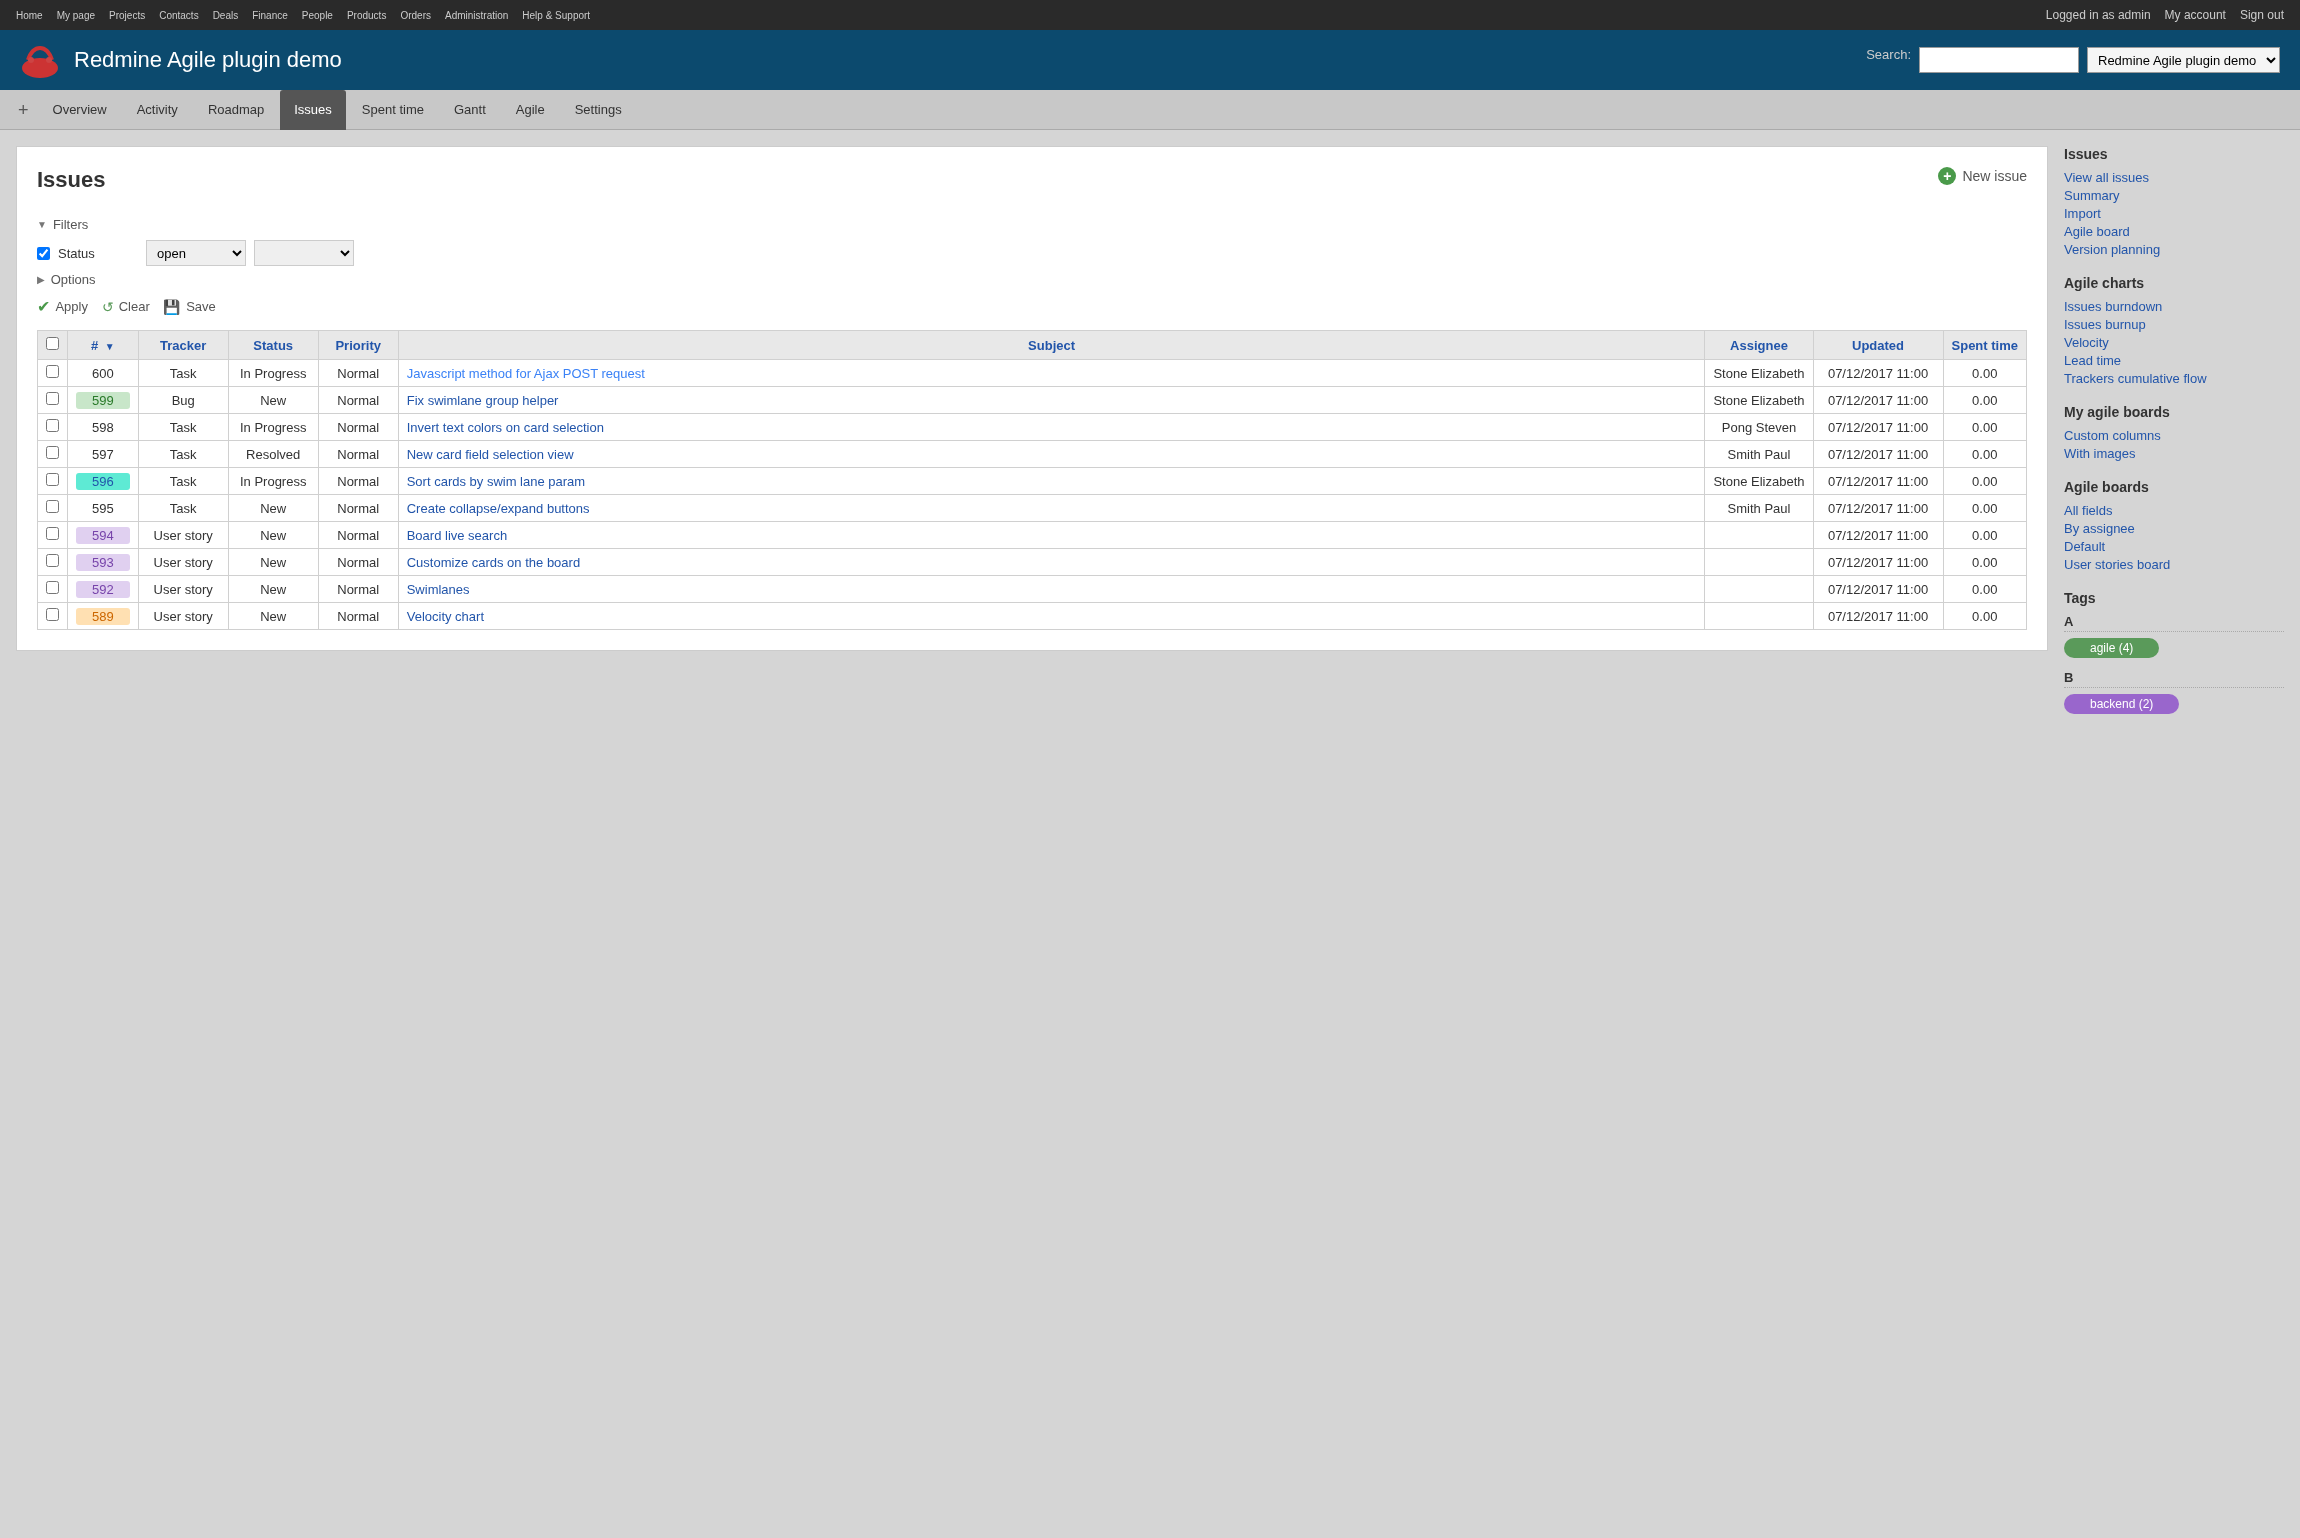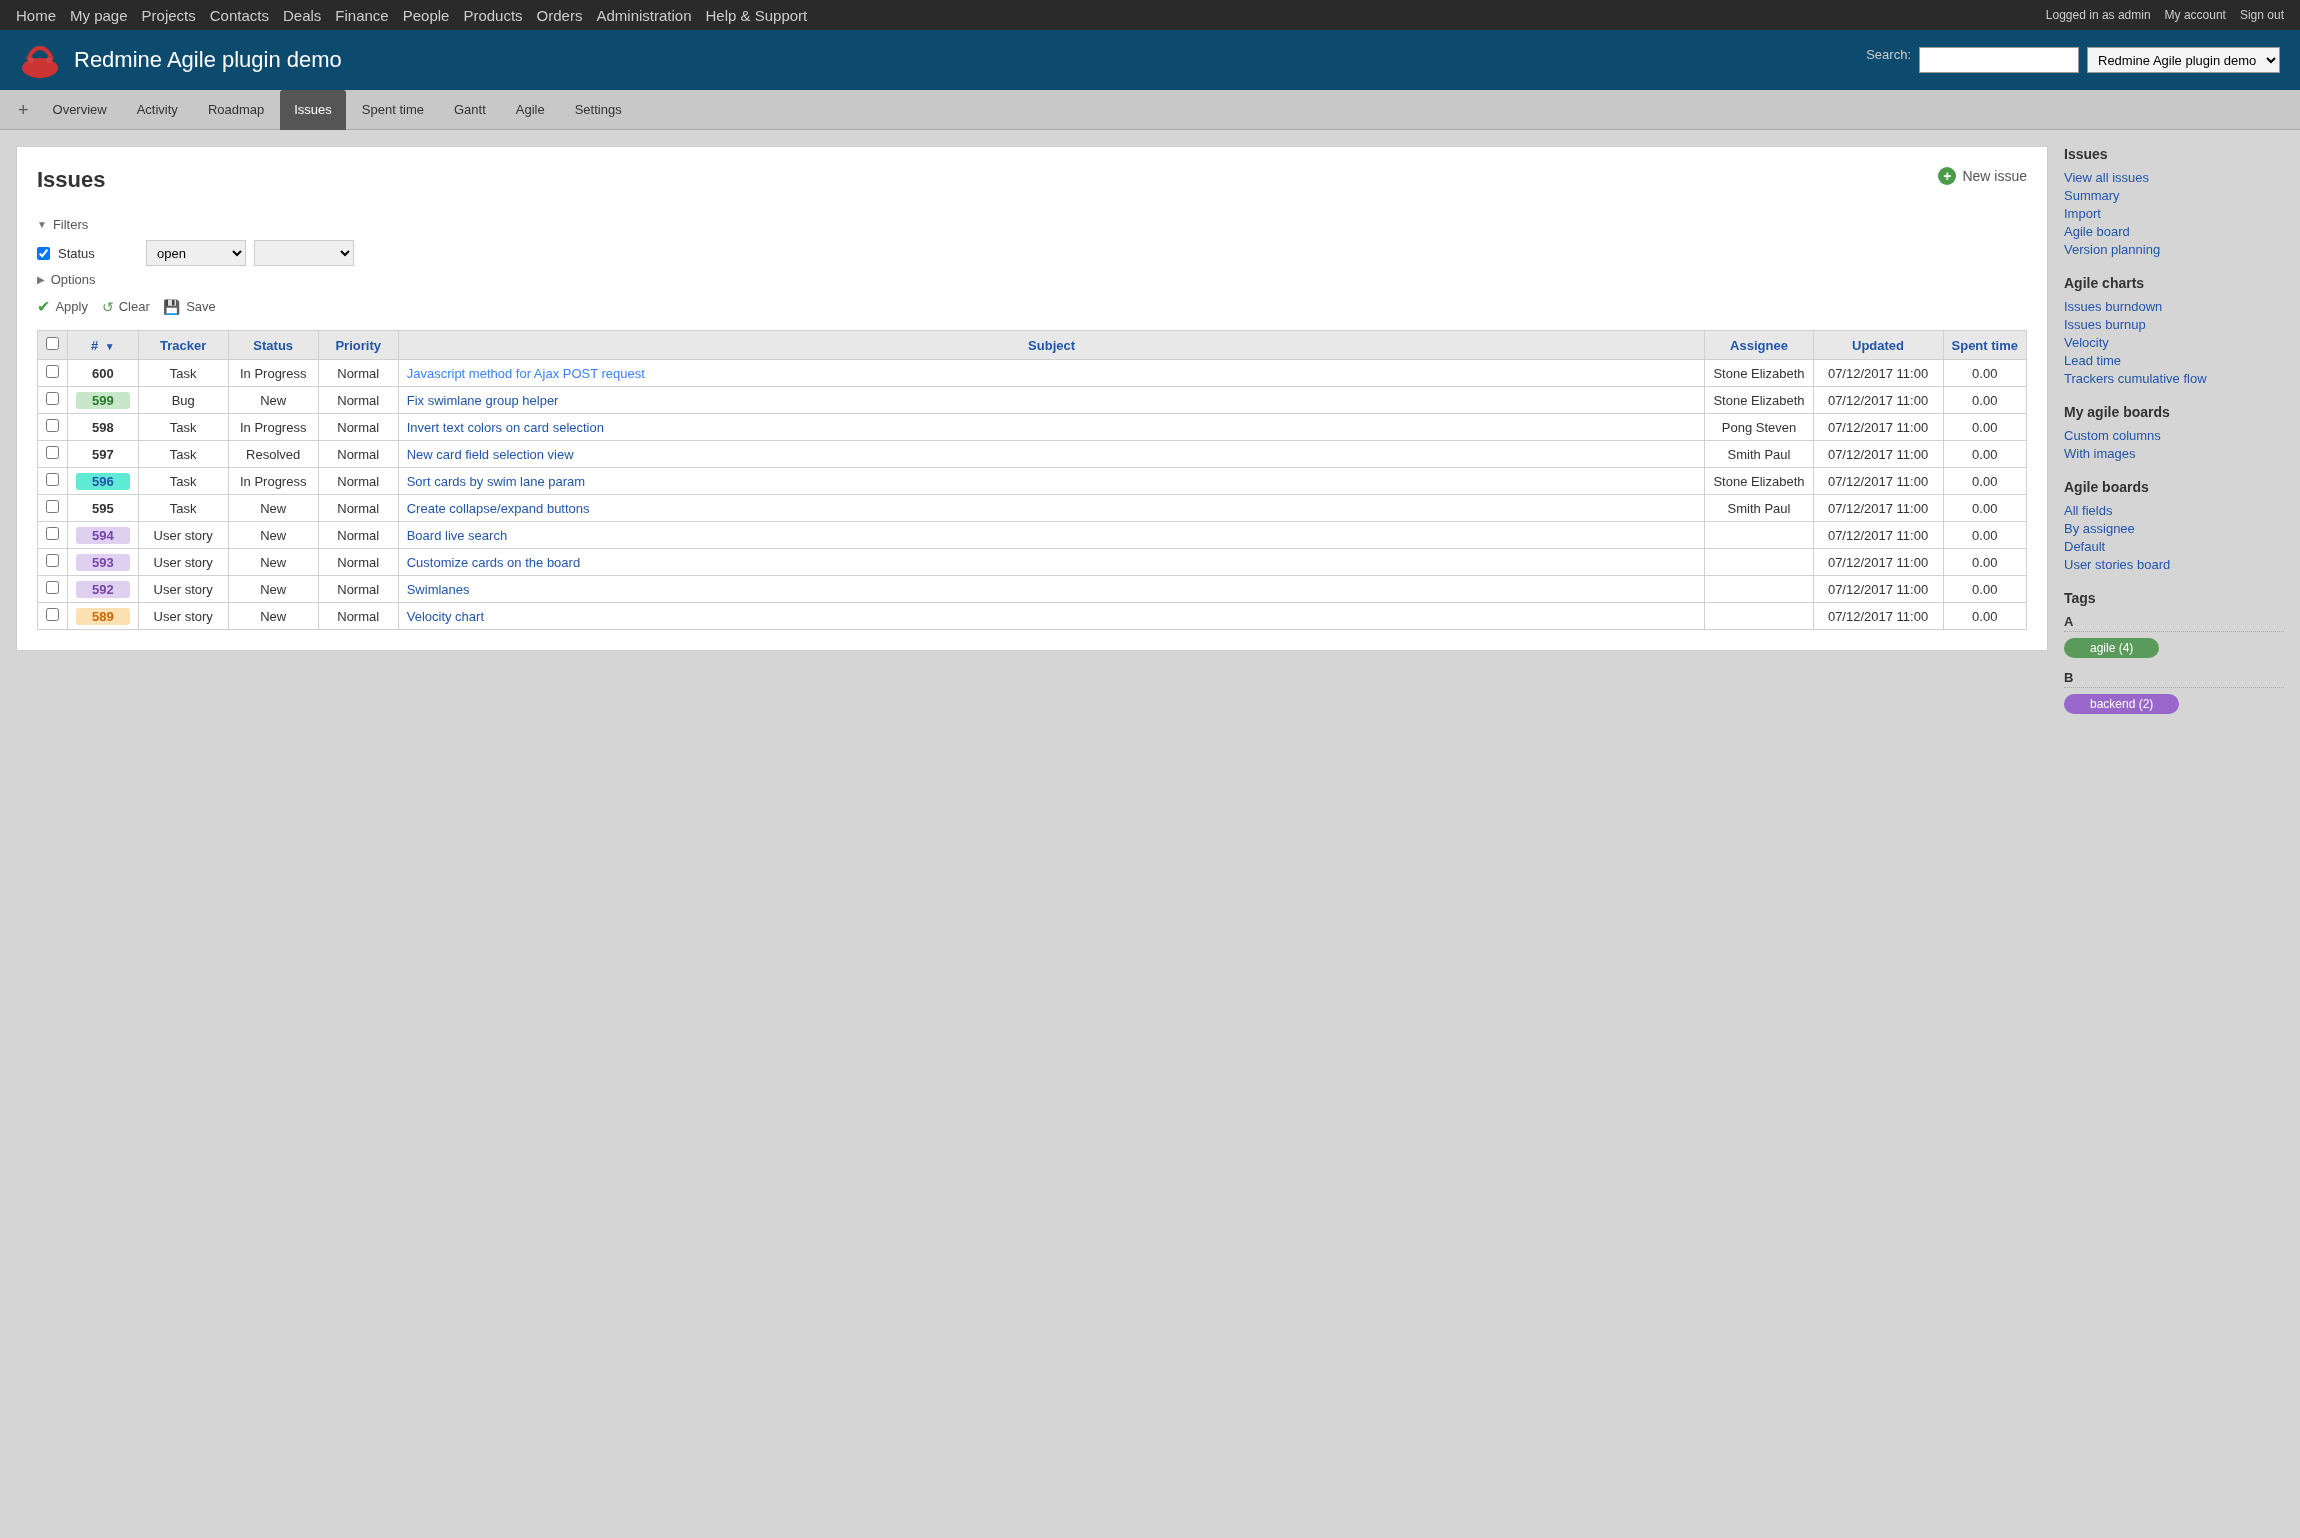--- a/index.html
+++ b/index.html
@@ -9,21 +9,21 @@
     #top-nav {
       background: #2a2a2a;
       color: #ccc;
       display: flex;
       justify-content: space-between;
       align-items: center;
       padding: 0 16px;
       height: 30px;
     }
     #top-nav .nav-links { display: flex; gap: 14px; }
-    #top-nav .nav-links a { color: #ccc; text-decoration: none; font-size: 15px; cursor: pointer; text-align: center; }
+    #top-nav .nav-links a { color: #ccc; text-decoration: none; font-size: 10px; cursor: pointer; text-align: center; }
     #top-nav .user-links { display: flex; gap: 14px; font-size: 12px; color: #ccc; padding-left: 45px; }
     #top-nav .user-links span { cursor: pointer; }
 
     
     #header {
       background: #0c4a6e;
       padding: 10px 20px;
       display: flex;
       align-items: center;
       justify-content: space-between;
@@ -219,21 +219,21 @@
     .issues-table th .sort-arrow { font-size: 10px; margin-left: 3px; }
     .issues-table td {
       border: 1px solid #d0d0d0;
       padding: 5px 8px;
       text-align: center;
       vertical-align: middle;
     }
     .issues-table td.subject-col { text-align: left; }
     .issues-table td.assignee-col { white-space: nowrap; }
 
-    .issue-id { font-weight: bold; }
+    .issue-id { font-weight: normal; }
     .issue-id.highlighted {
       border-radius: 3px;
       padding: 1px 16px;
     }
     .id-green { background: #c8e6c9; color: #2a7a2a; }
     .id-blue { background: #5eead4; color: #2255aa; }
     .id-purple { background: #e0d0f0; color: #7744aa; }
     .id-orange { background: #ffe0b2; color: #cc6600; }
 
     .cb-col { width: 24px; }

